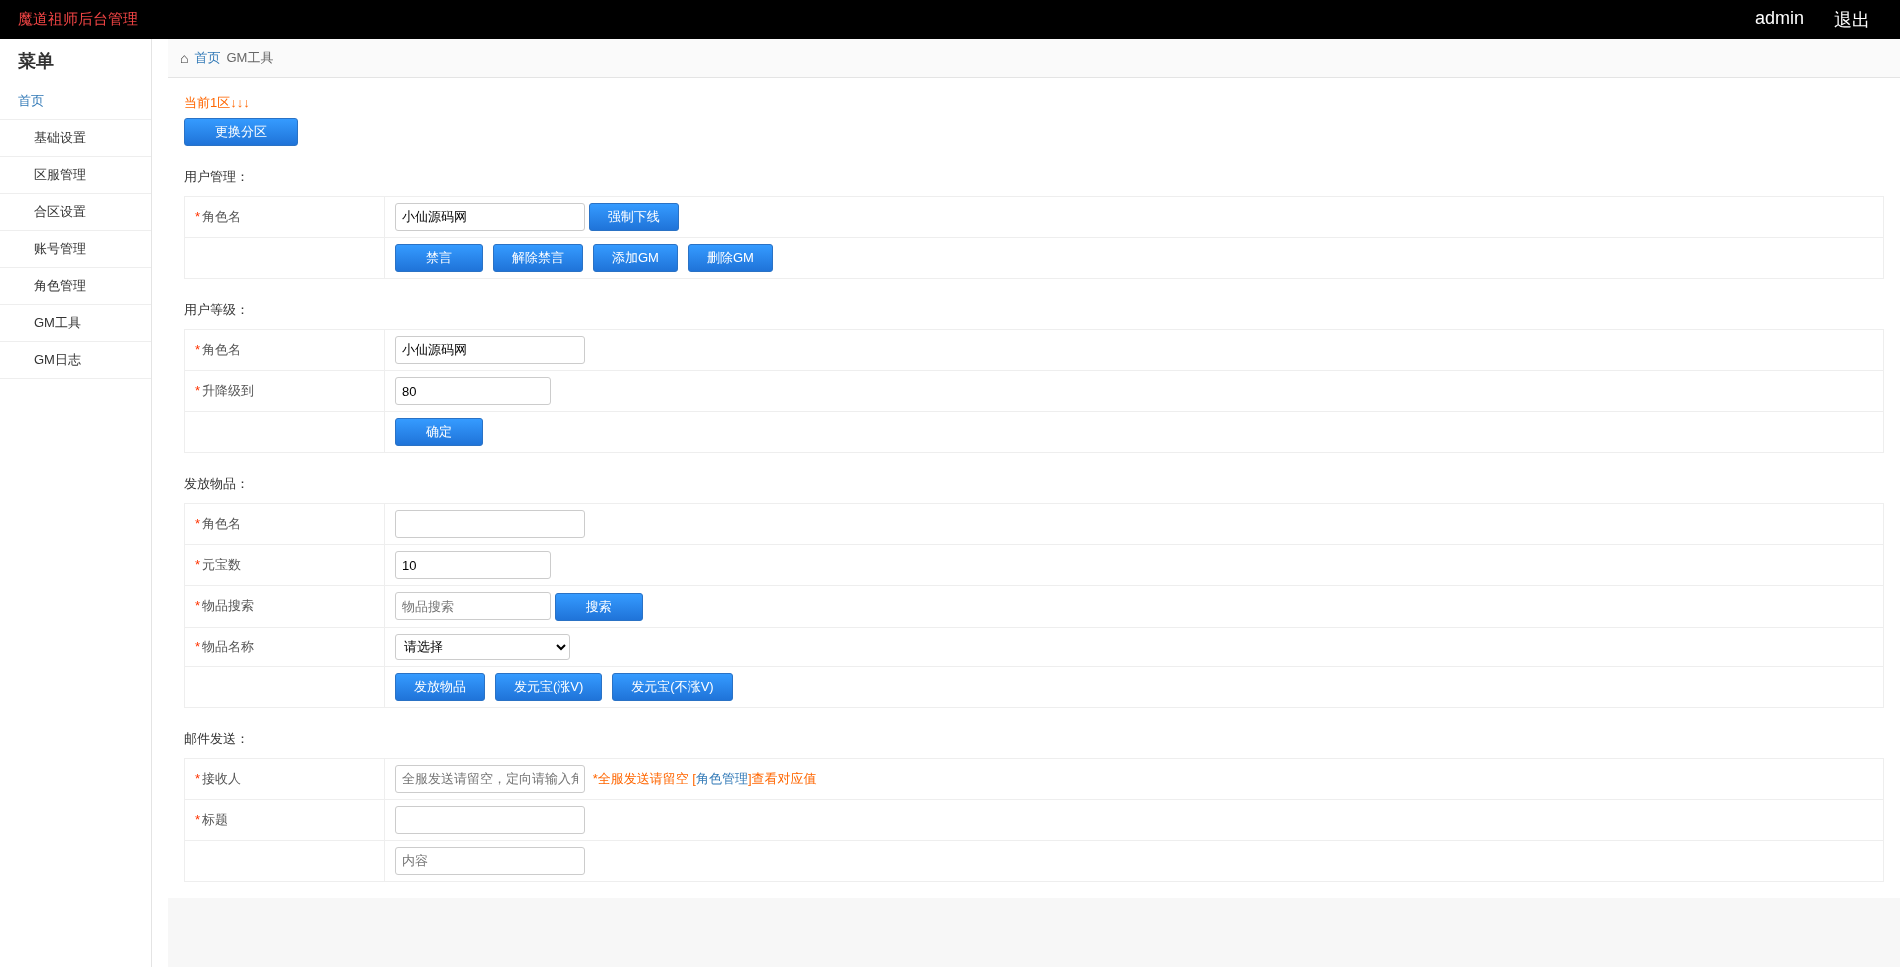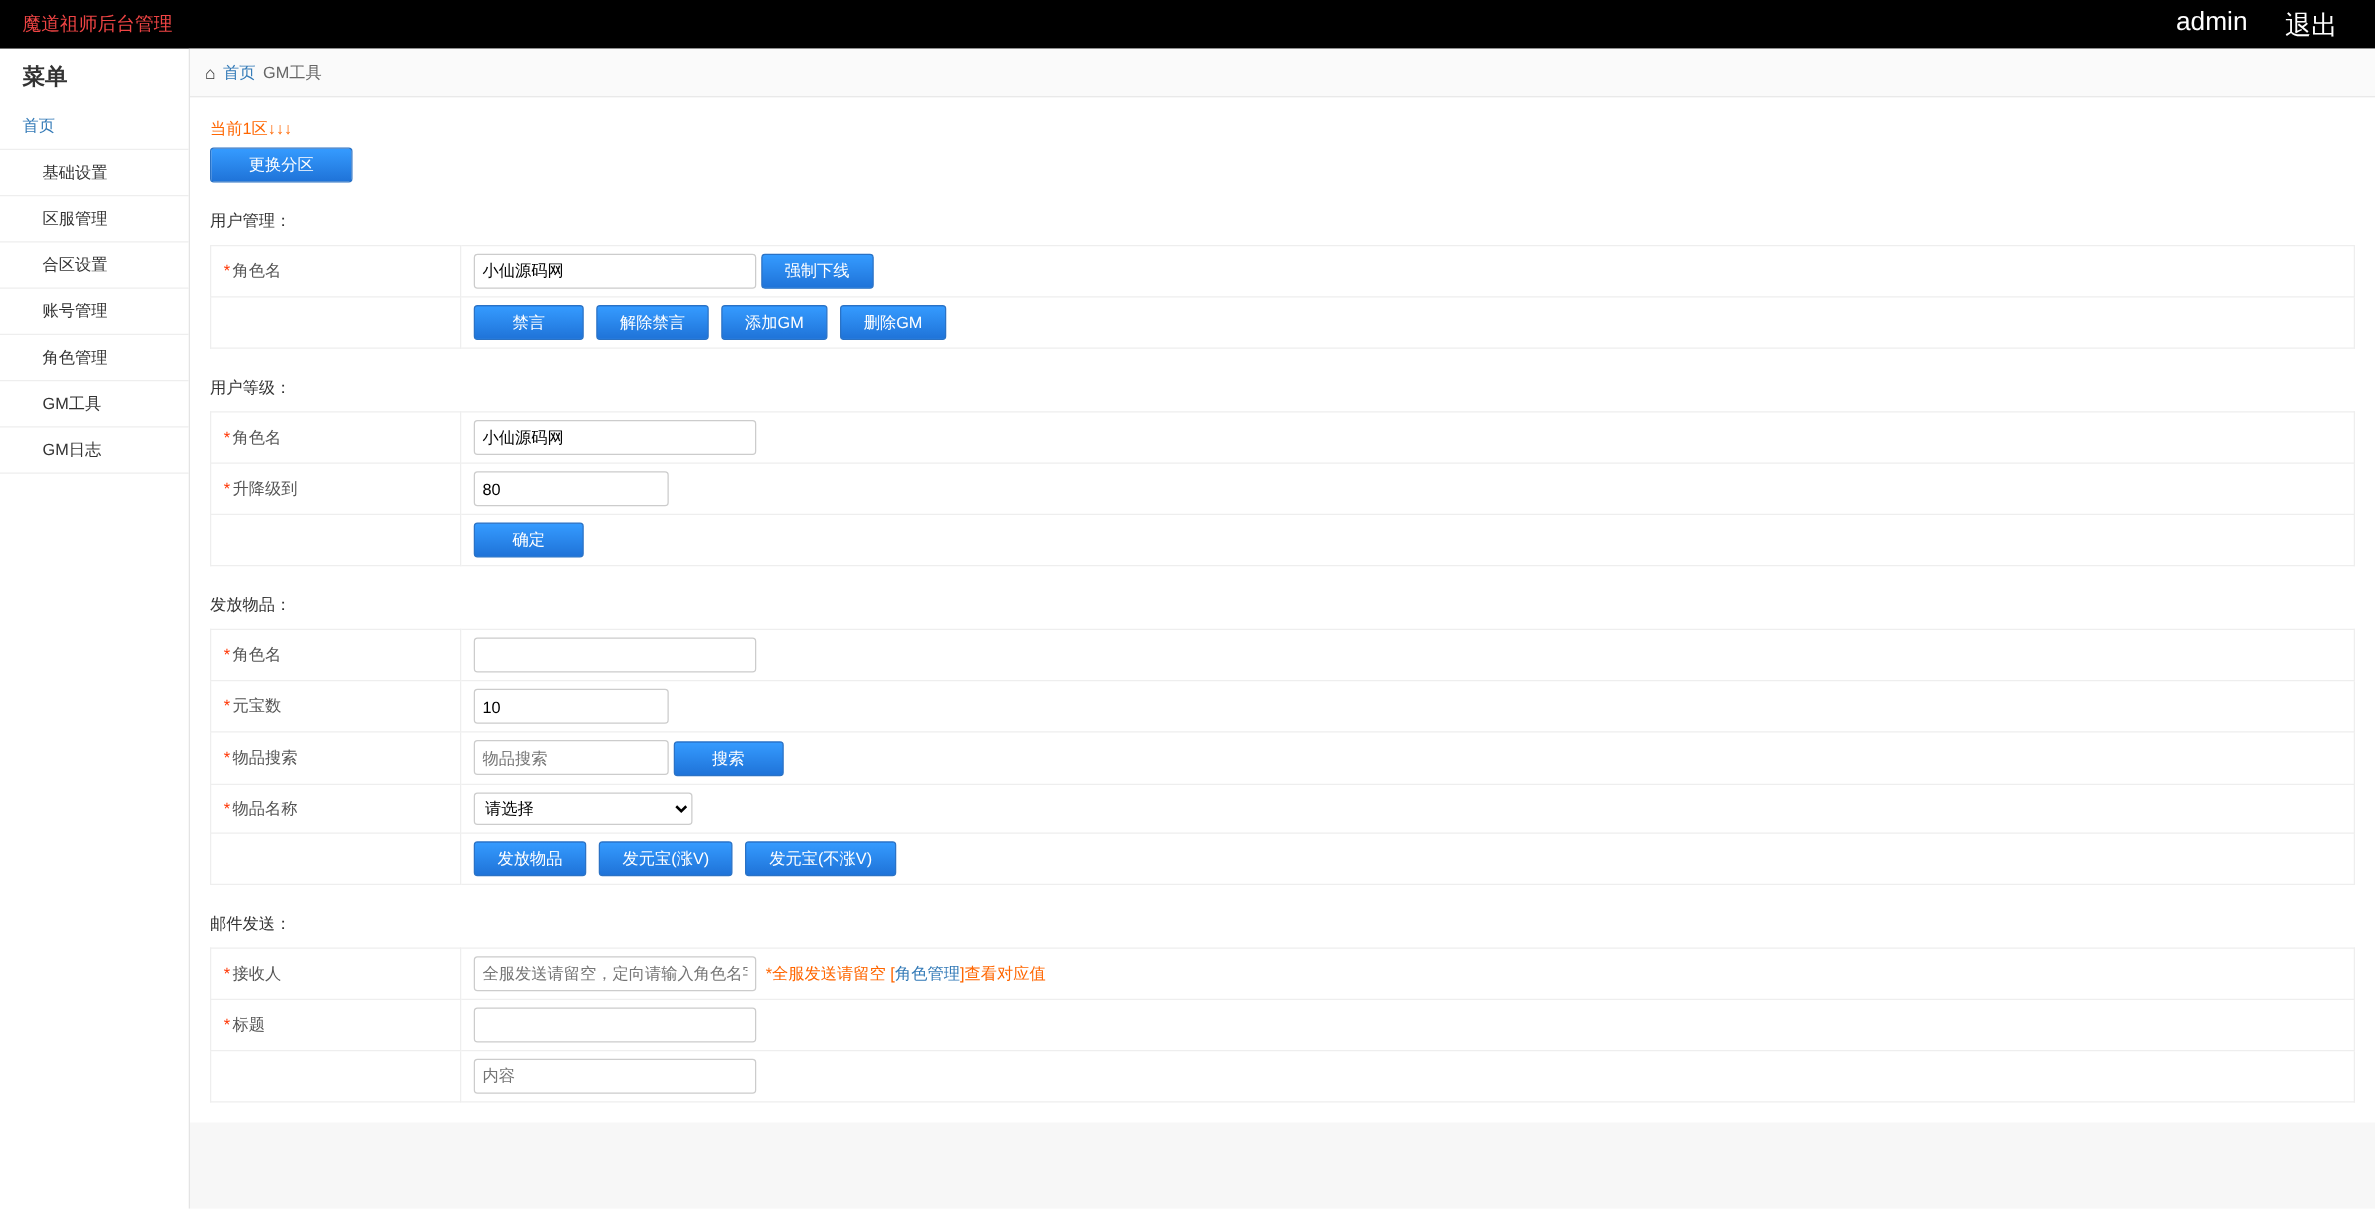--- a/index.html
+++ b/index.html
@@ -1,23 +1,23 @@
 <!DOCTYPE html>
 <html><head>
   <meta charset="utf-8">
   <style>
     * { margin: 0; padding: 0; box-sizing: border-box; }
     body { font-family: "Microsoft YaHei", Arial, sans-serif; font-size: 13px; color: #333; background: #fff; }
     
     .top-header { background: #000; height: 39px; display: flex; align-items: center; justify-content: space-between; padding: 0 30px 0 18px; }
     .top-header-title { color: #ef4444; font-size: 15px; }
     .top-header-right { display: flex; gap: 30px; }
-    .top-header-right a { color: #fff; text-decoration: none; font-size: 21px; cursor: pointer; }
+    .top-header-right a { color: #fff; text-decoration: none; font-size: 18px; cursor: pointer; }
     
-    .layout { display: flex; }
+    .layout { display: flex; gap: 16px; }
     .sidebar { width: 152px; background: #fff; border-right: 1px solid #e4e4e4; min-height: calc(100vh - 39px); }
     .sidebar-title { font-size: 18px; font-weight: bold; padding: 10px 18px; }
     .menu { list-style: none; }
     .menu-item { padding: 9px 18px; border-bottom: 1px solid #eee; cursor: pointer; font-size: 13px; }
     .menu-item.top-level { color: #337ab7; }
     .menu-item.sub { padding-left: 34px; color: #333; }
     
     .main { flex: 1; background: #f7f7f7; }
     .breadcrumb-bar { background: #fafafa; border-bottom: 1px solid #e4e4e4; padding: 10px 12px; display: flex; align-items: center; gap: 6px; font-size: 13px; }
     .breadcrumb-bar .home-icon::before { content: "⌂"; font-size: 14px; }
@@ -28,21 +28,21 @@
     .zone-status { color: #ff6600; font-size: 13px; margin-bottom: 6px; cursor: pointer; }
     .btn { border: 1px solid #2a72c5; background: linear-gradient(#359bff, #1f73d8); color: #fff; padding: 4px 18px; border-radius: 3px; cursor: pointer; font-size: 13px; display: inline-block; }
     .btn-wide { padding: 4px 30px; }
     
     .section-title { margin: 22px 0 10px; font-size: 13px; }
     .form-table { width: 100%; border-collapse: collapse; background: #fff; border: 1px solid #eee; }
     .form-table td { border: 1px solid #eee; padding: 6px 10px; vertical-align: middle; }
     .form-table td.label-cell { width: 200px; color: #555; font-size: 13px; }
     .form-table td.label-cell .req { color: #ff3300; margin-right: 2px; }
     .form-table td.value-cell { text-align: left; }
-    .input-text { border: 1px solid #ccc; border-radius: 3px; padding: 4px 6px; width: 226px; height: 28px; font-size: 13px; }
+    .input-text { border: 1px solid #ccc; border-radius: 3px; padding: 4px 6px; width: 190px; height: 28px; font-size: 13px; }
     .input-text.short { width: 156px; }
     .select-box { border: 1px solid #ccc; border-radius: 3px; padding: 3px 4px; width: 175px; height: 26px; font-size: 13px; background: #fff; }
     .btn-row { display: flex; gap: 10px; }
     .hint { color: #ff6600; font-size: 13px; margin-left: 4px; }
     .hint a { color: #337ab7; text-decoration: none; cursor: pointer; }
   </style>
 </head>
 <body>
 
 <div class="top-header">

